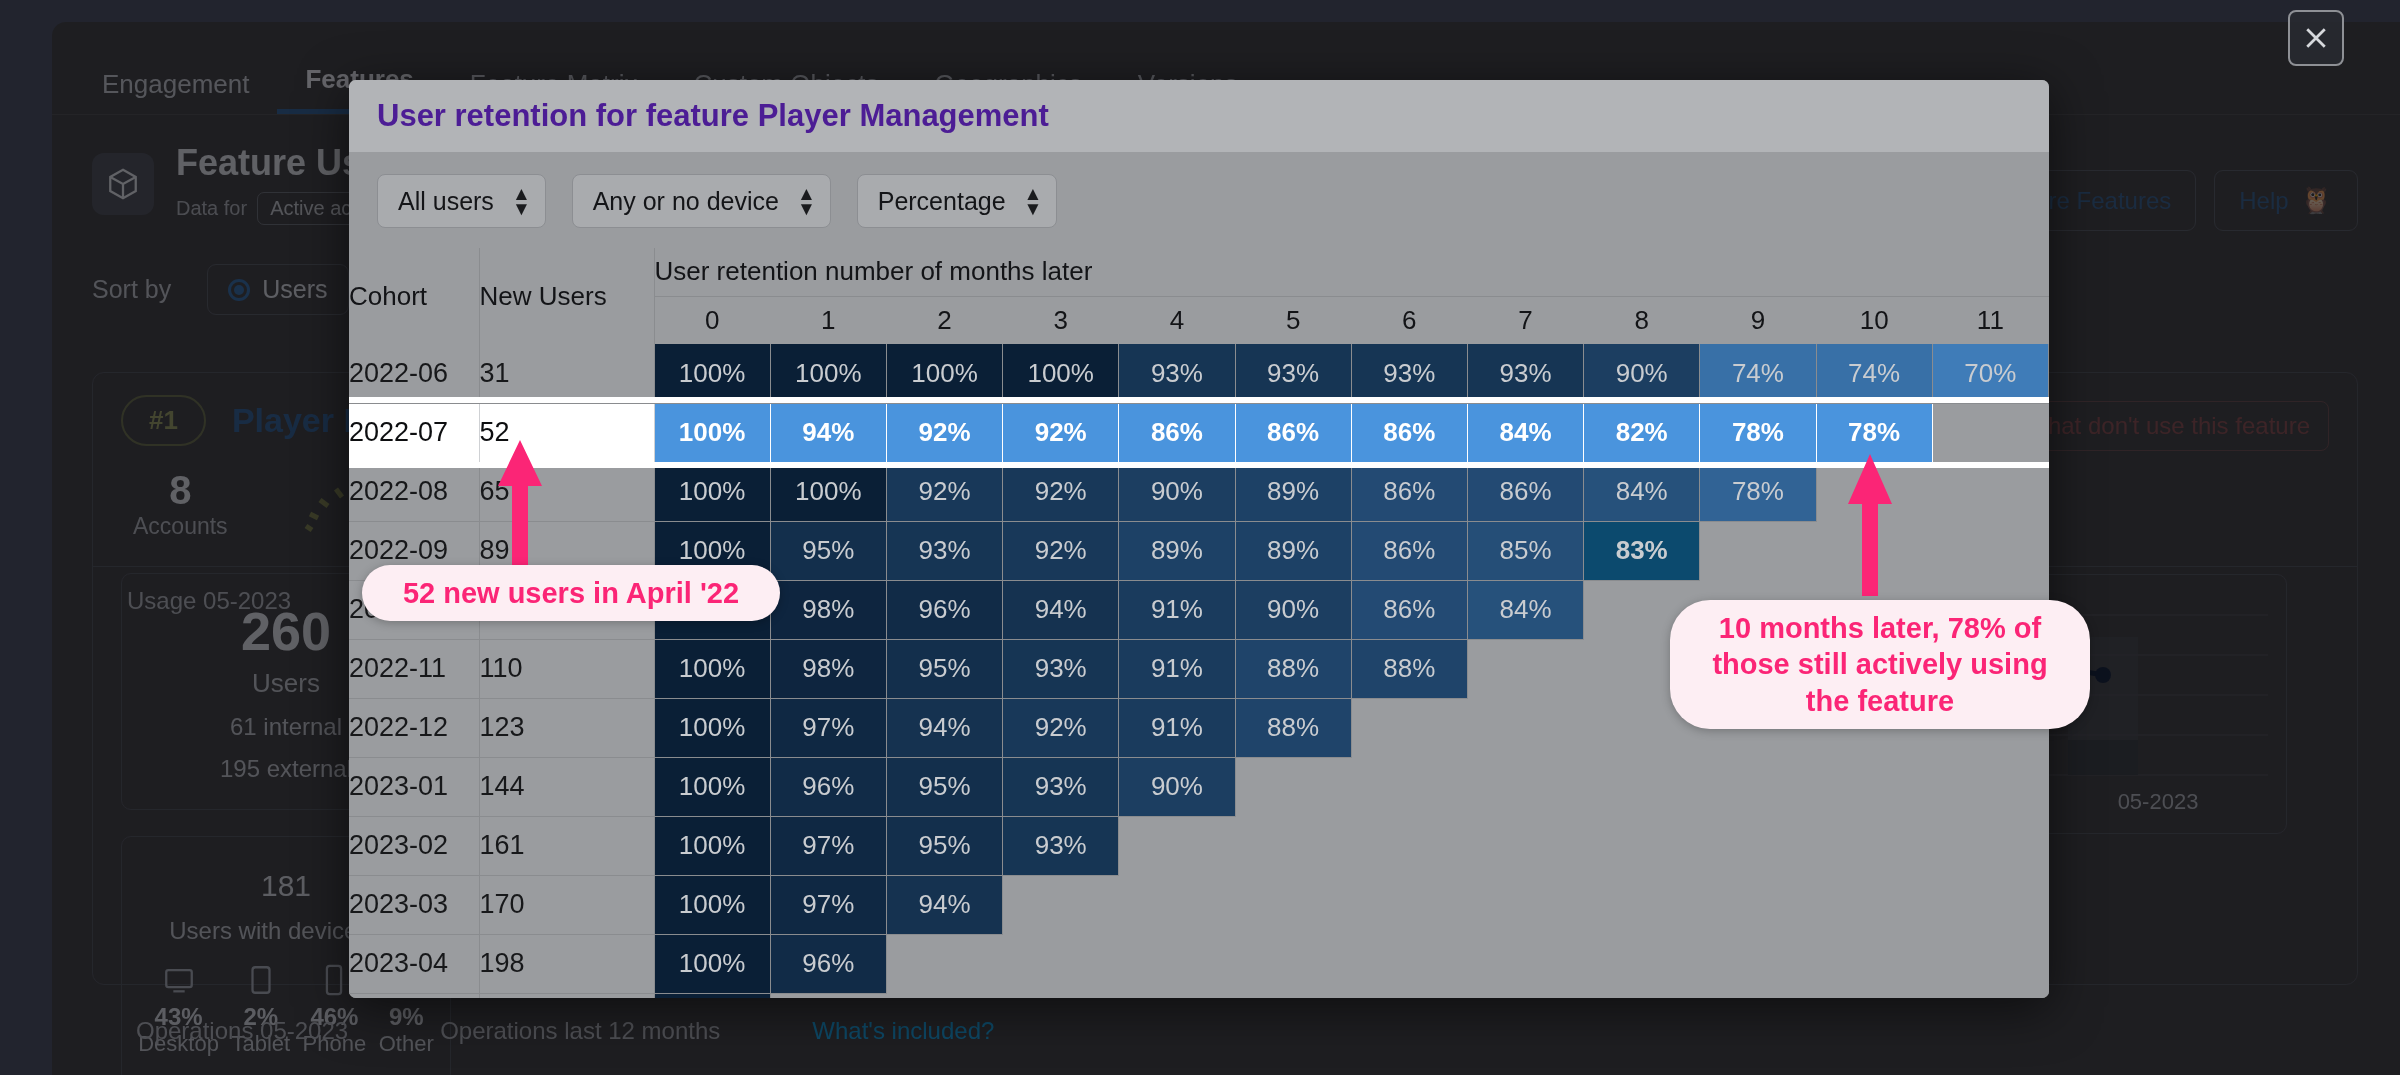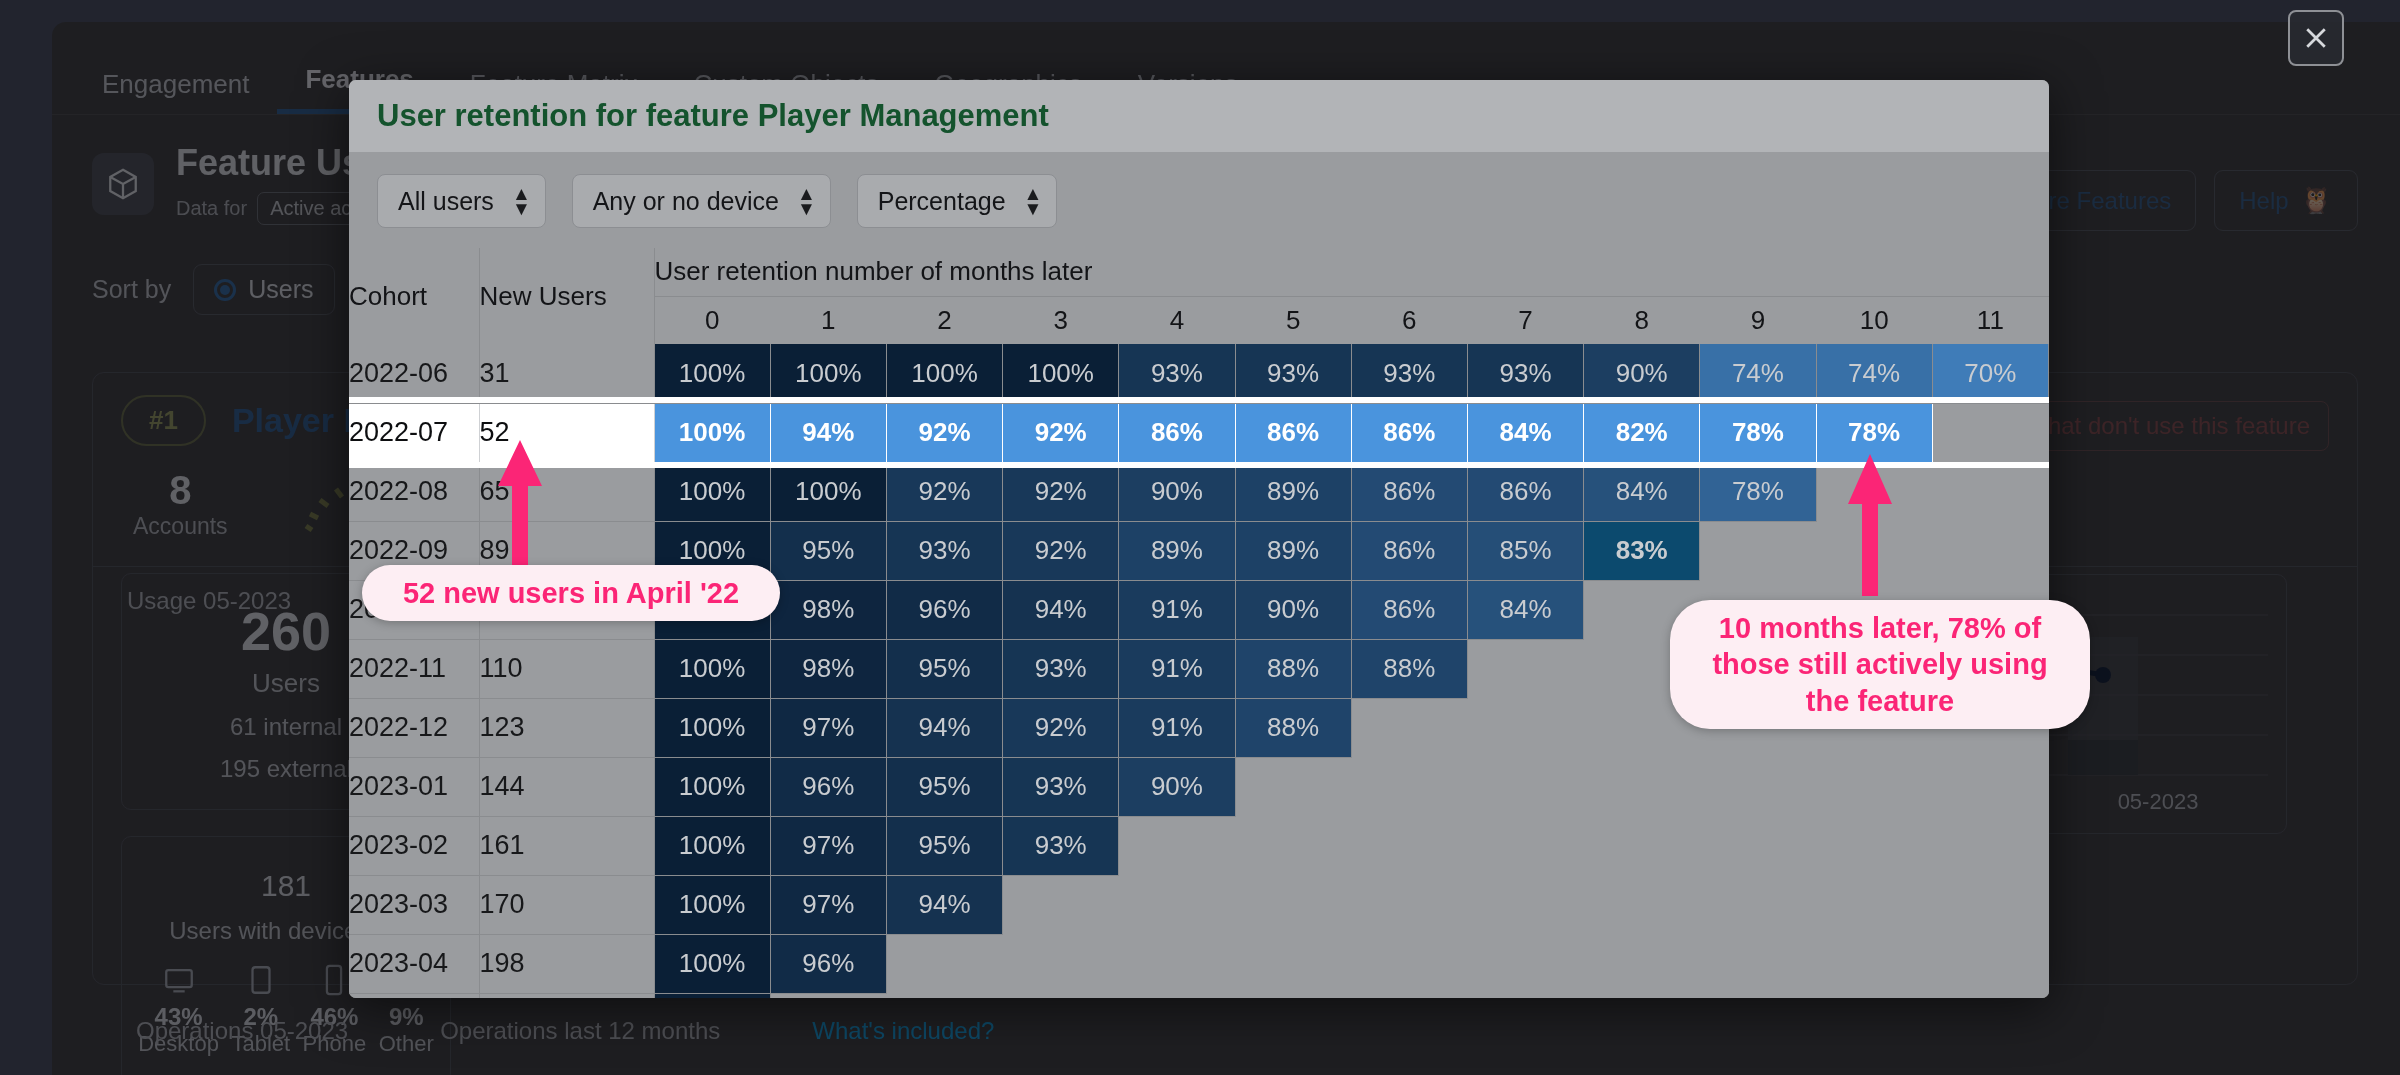--- a/index.html
+++ b/index.html
@@ -44,21 +44,21 @@
   .bg-sub { font-size: 20px; color: #b0b3b8; margin-top: 8px; display: flex; align-items: center; gap: 10px; }
   .pill-outline { border: 1px solid #6a6d73; border-radius: 7px; padding: 4px 12px; font-size: 20px; color: #c6c9cd; }
 
   .bg-right-btns { position: absolute; right: 42px; top: 148px; display: flex; gap: 18px; }
   .bg-btn {
     border: 1px solid #555a61; border-radius: 9px; padding: 14px 24px;
     font-size: 24px; color: #2f5d8c; background: transparent; white-space: nowrap;
     display: flex; align-items: center; gap: 12px;
   }
 
-  .bg-sortby { position: absolute; left: 40px; top: 242px; display: flex; align-items: center; gap: 22px; }
+  .bg-sortby { position: absolute; left: 40px; top: 242px; display: flex; align-items: center; gap: 36px; }
   .bg-sortlabel { font-size: 25px; color: #c3c6cb; }
   .radio-group { border: 1px solid #55585f; border-radius: 9px; padding: 10px 20px; display: flex; align-items: center; gap: 12px; font-size: 25px; color: #dfe2e6; }
   .radio-dot { width: 22px; height: 22px; border-radius: 50%; border: 3px solid #2f6ca8; display: inline-block; position: relative; }
   .radio-dot.on::after { content: ""; position: absolute; inset: 3px; border-radius: 50%; background: #2f6ca8; }
   .radio-dot.off { border-color: #9fa3a9; }
 
   .bg-card {
     position: absolute; left: 40px; top: 350px; right: 42px; bottom: 90px;
     border: 1px solid #4d5057; border-radius: 12px;
   }
@@ -92,21 +92,21 @@
   
   #overlay { position: absolute; inset: 0; background: rgba(20,22,28,0.38); }
 
   #modal {
     position: absolute; left: 349px; top: 80px; width: 1700px; height: 918px;
     background: #9a9c9f; border-radius: 7px;
     box-shadow: 0 10px 50px rgba(0,0,0,0.55);
     overflow: hidden;
   }
   #modal-head { height: 72px; background: #b2b4b7; display: flex; align-items: center; padding: 0 0 0 28px; }
-  #modal-title { font-size: 31px; font-weight: bold; color: #14532d; }
+  #modal-title { font-size: 31px; font-weight: bold; color: #4c1d95; }
 
   #modal-controls { display: flex; gap: 26px; padding: 22px 0 20px 28px; }
   .select-box {
     background: #a9abae; border: 1px solid #8c8e92; border-radius: 8px;
     height: 54px; display: flex; align-items: center; gap: 18px;
     padding: 0 14px 0 20px; font-size: 25px; color: #141518;
   }
   .spinner { display: flex; flex-direction: column; gap: 4px; line-height: 0.6; font-size: 19px; color: #1a1b1e; }
 
   

